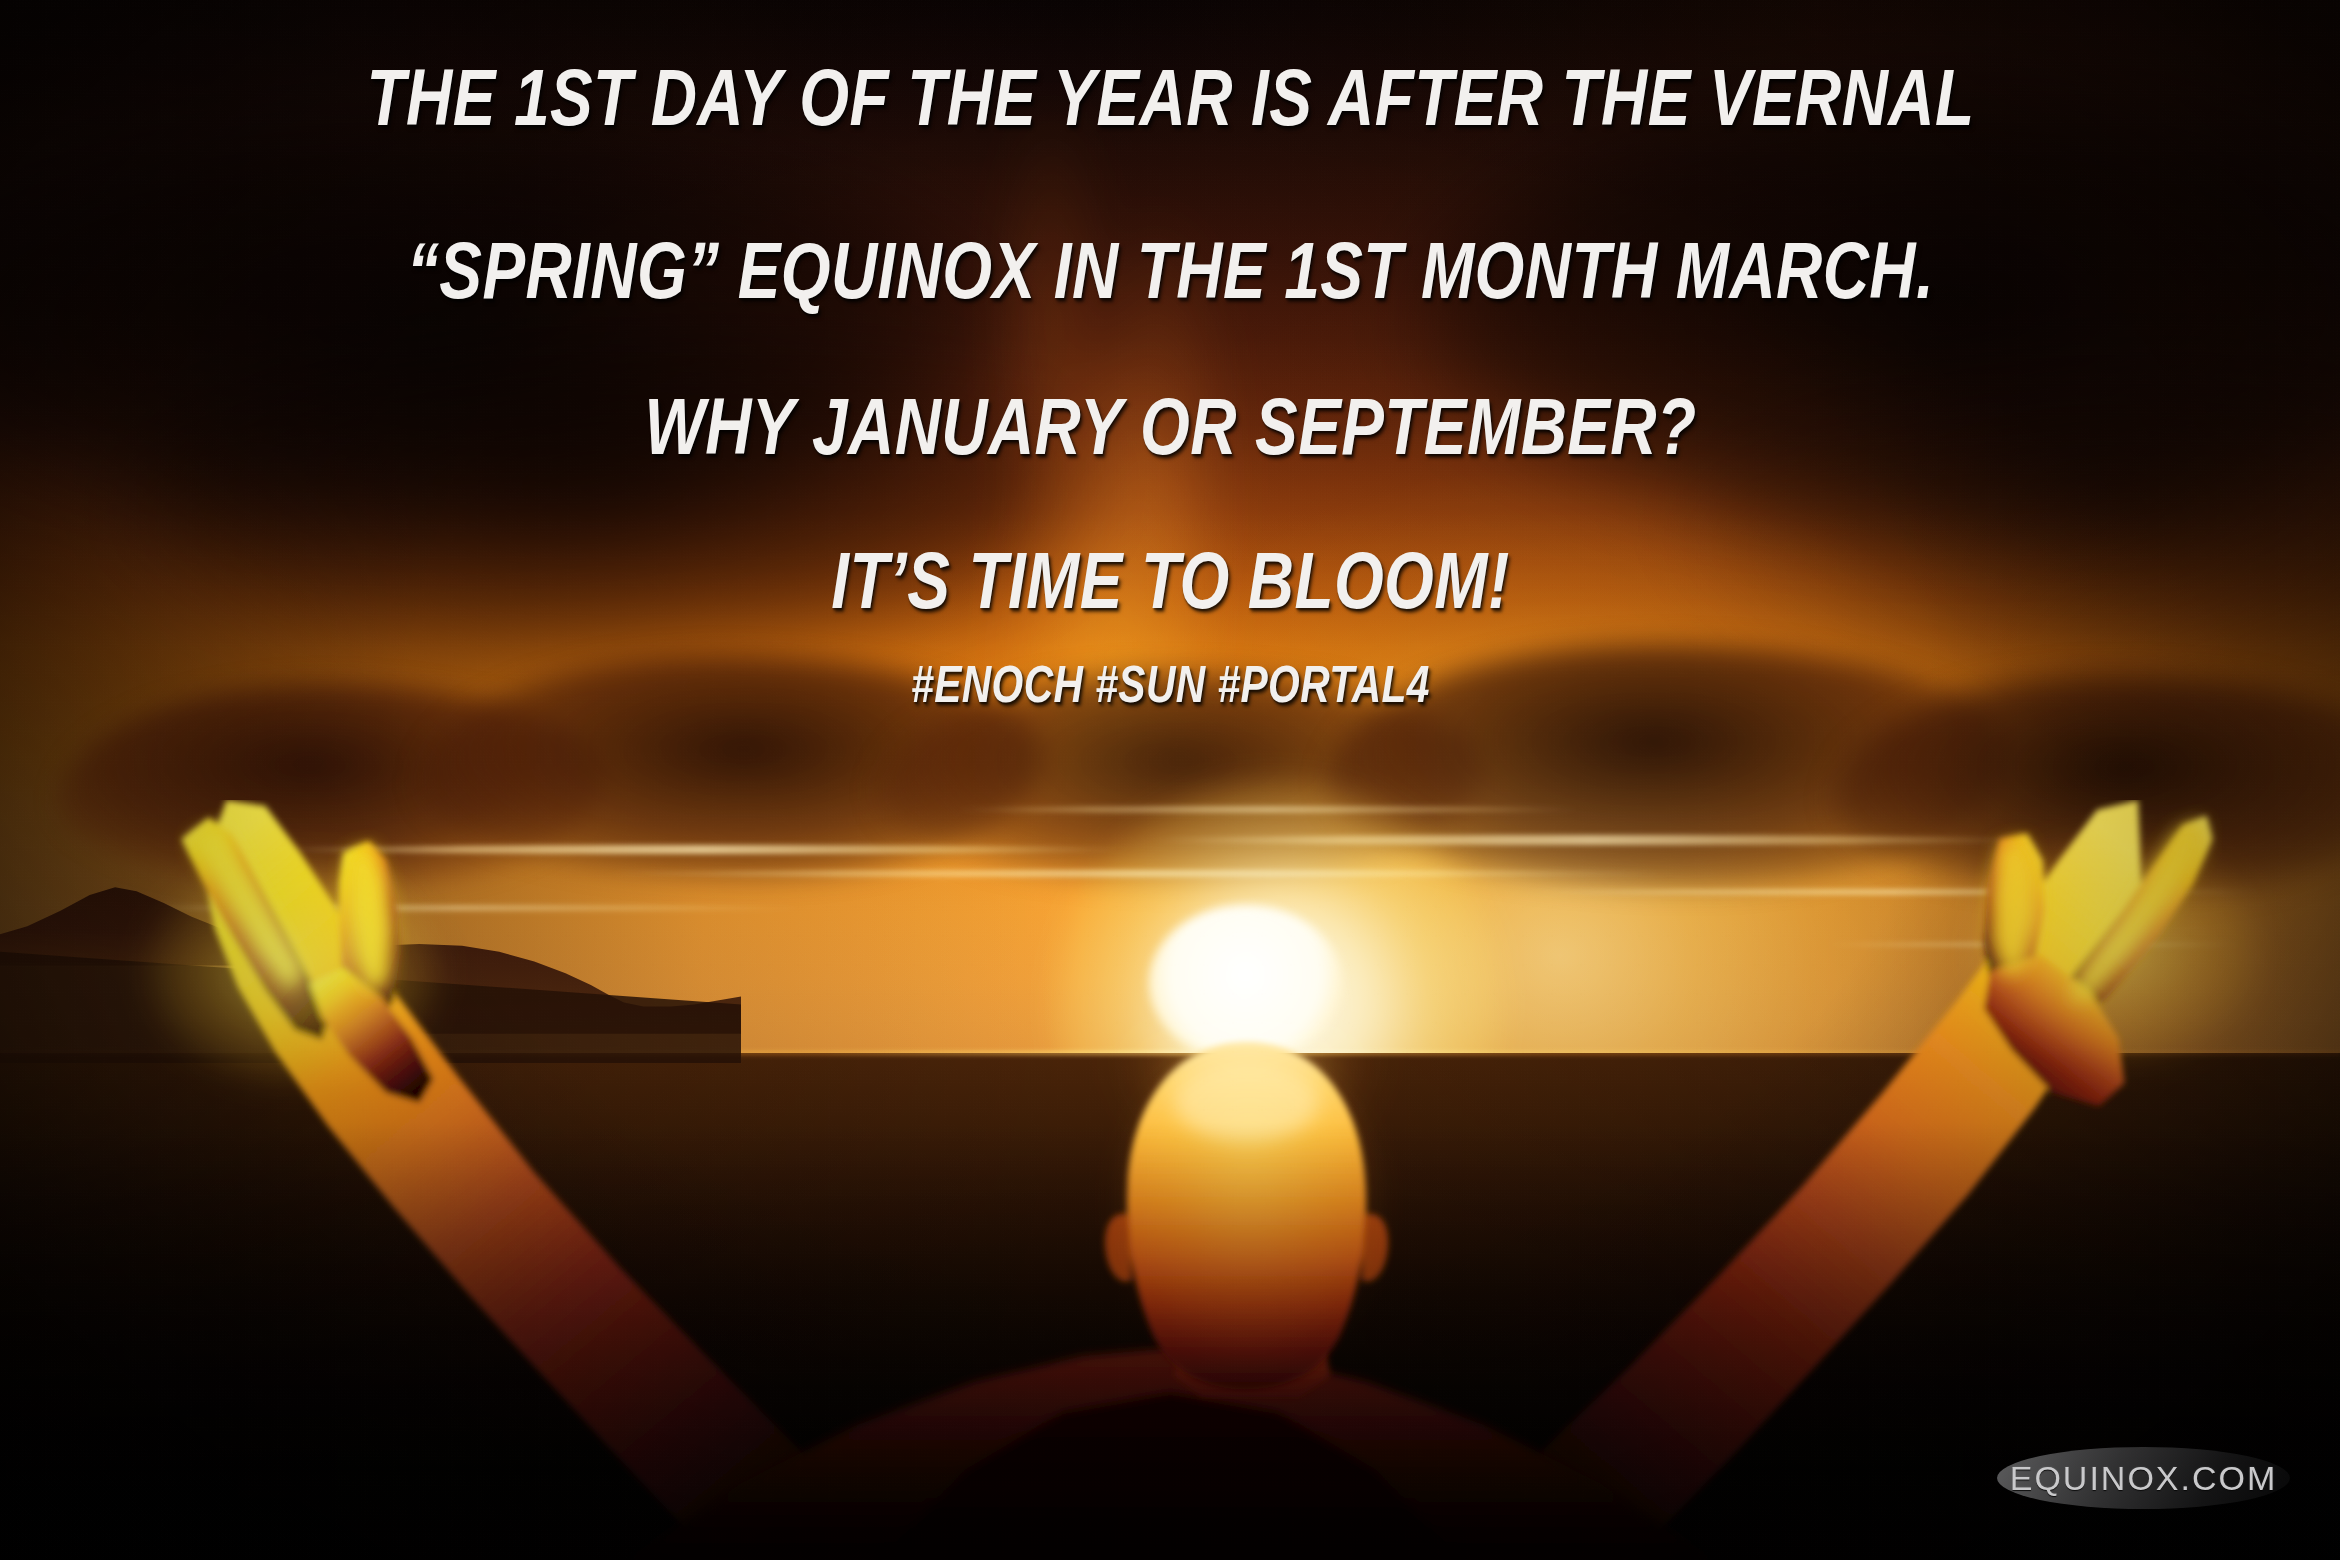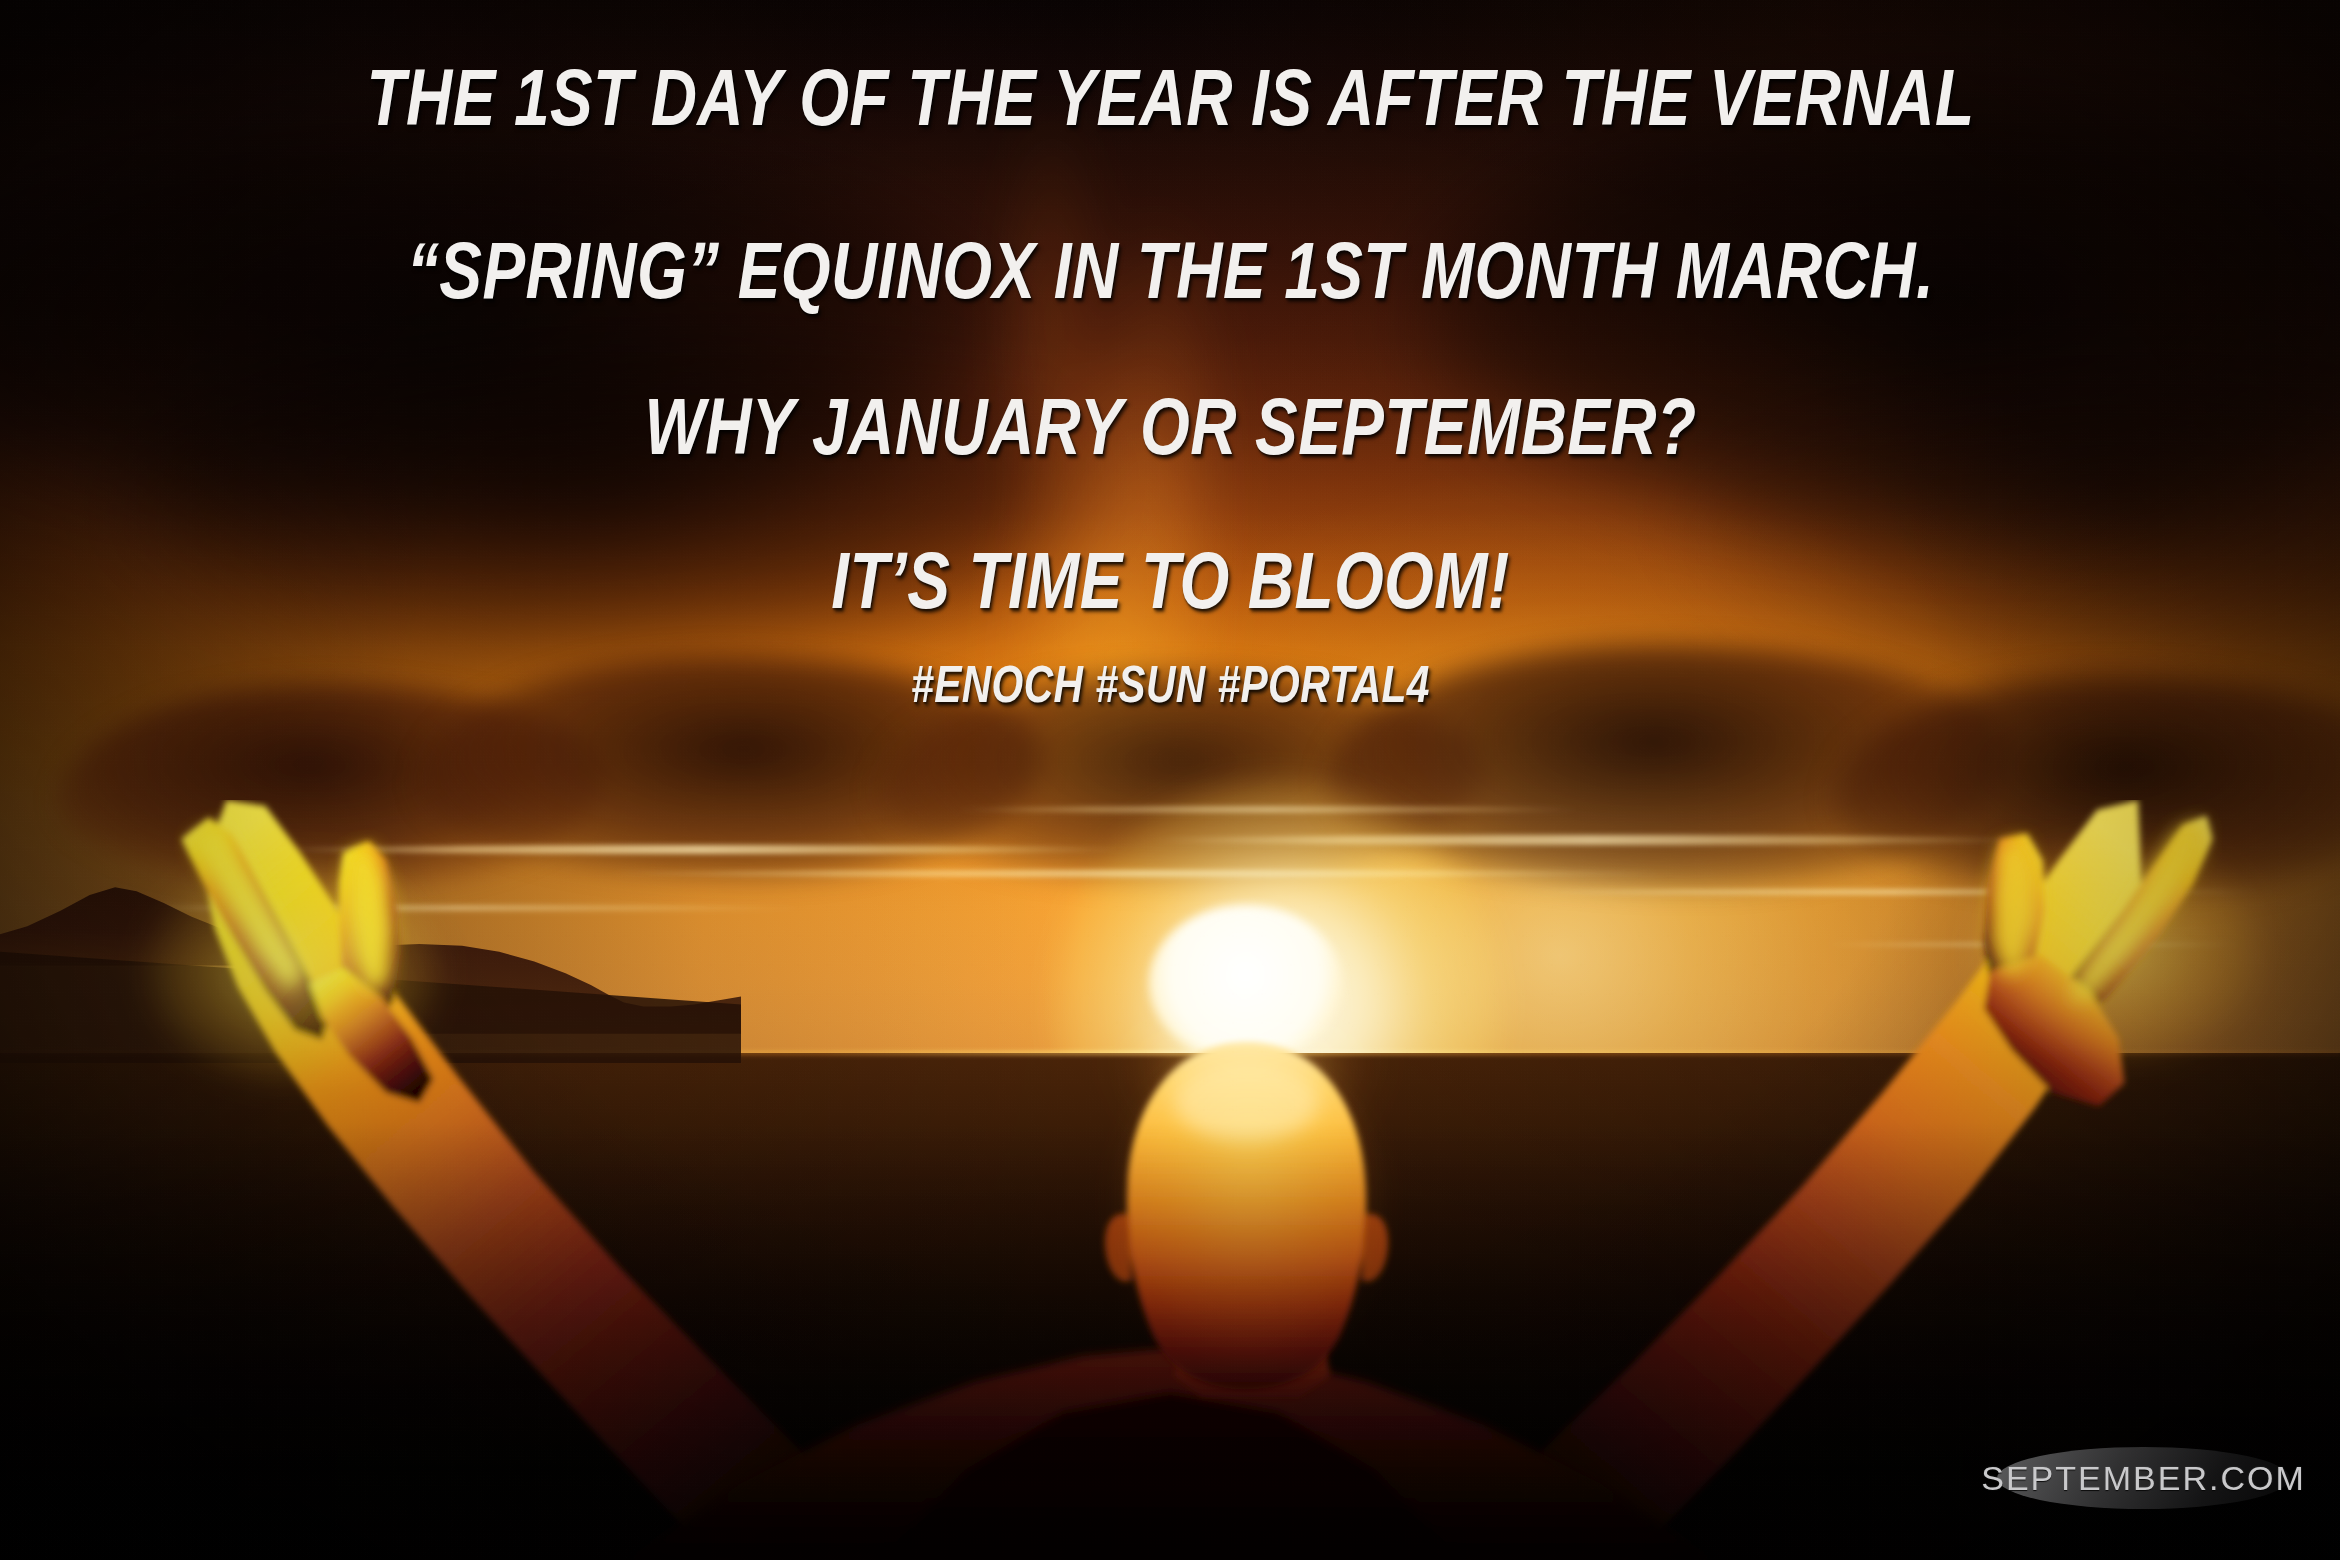--- a/index.html
+++ b/index.html
@@ -431,17 +431,17 @@
   <div id="caption">
     <div class="cap-line" id="line1">THE 1ST DAY OF THE YEAR IS AFTER THE VERNAL</div>
     <div class="cap-line" id="line2">“SPRING” EQUINOX IN THE 1ST MONTH MARCH.</div>
     <div class="cap-line" id="line3">WHY JANUARY OR SEPTEMBER?</div>
     <div class="cap-line" id="line4">IT’S TIME TO BLOOM!</div>
     <div class="cap-line" id="line5">#ENOCH #SUN #PORTAL4</div>
   </div>
 
   <div id="watermark">
     <div id="wm-badge"></div>
-    <div id="wm-text">SEPTEMBER.COM</div>
+    <div id="wm-text">EQUINOX.COM</div>
   </div>
 
 </div>
 
 
 </body></html>

